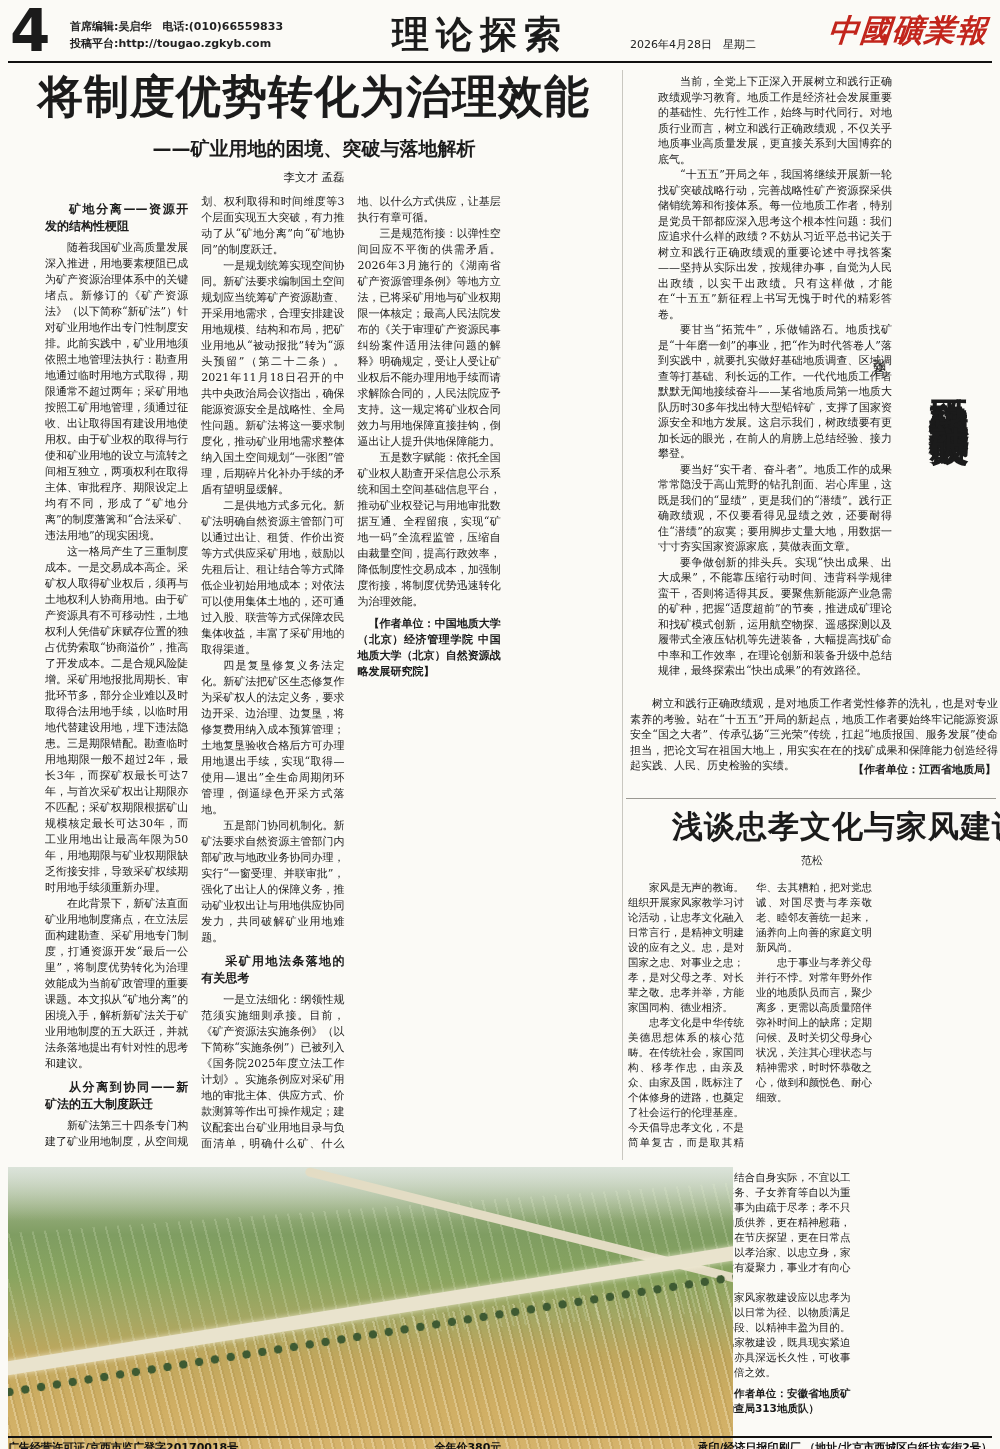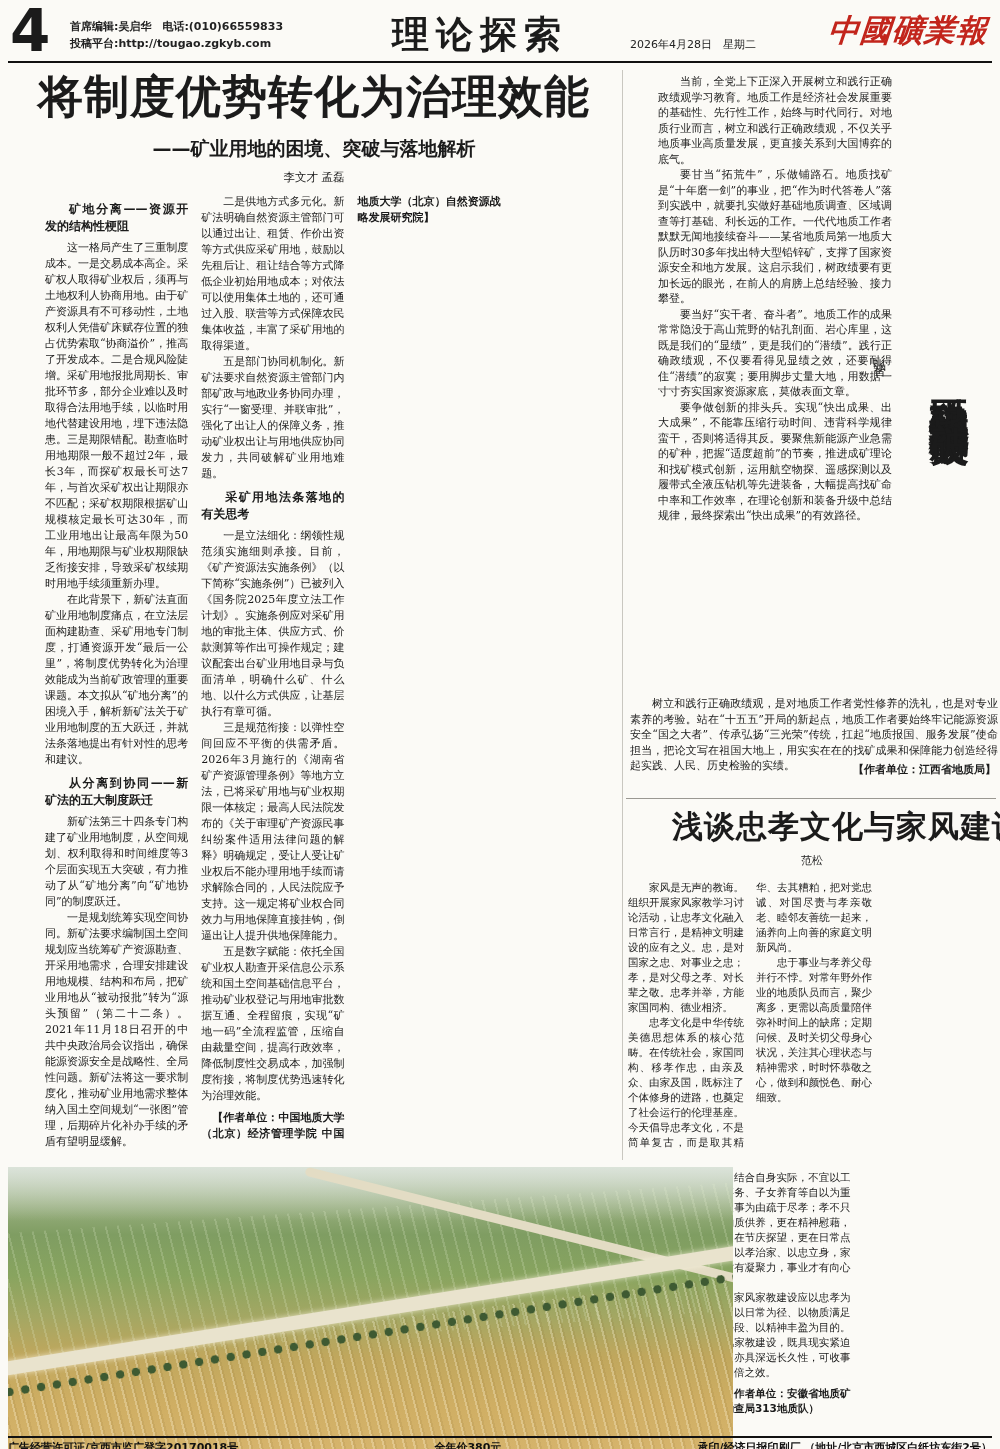--- a/index.html
+++ b/index.html
@@ -87,38 +87,41 @@
   <div class="abs section-title">理论探索</div>
   <div class="abs date-line">2026年4月28日　星期二</div>
   <div class="abs masthead">中國礦業報</div>
   <div class="abs hrule"></div>
 
   <h1 class="abs main-headline" style="margin:0;">将制度优势转化为治理效能</h1>
   <h2 class="abs main-subhead" style="margin:0;">——矿业用地的困境、突破与落地解析</h2>
   <div class="abs main-byline">李文才 孟磊</div>
   <div class="abs cols4">
       <h3 class="sec-head">矿地分离——资源开发的结构性梗阻</h3>
+      <p class="para">随着我国矿业高质量发展深入推进，用地要素梗阻已成为矿产资源治理体系中的关键堵点。新修订的《矿产资源法》（以下简称“新矿法”）针对矿业用地作出专门性制度安排。此前实践中，矿业用地须依照土地管理法执行：勘查用地通过临时用地方式取得，期限通常不超过两年；采矿用地按照工矿用地管理，须通过征收、出让取得国有建设用地使用权。由于矿业权的取得与行使和矿业用地的设立与流转之间相互独立，两项权利在取得主体、审批程序、期限设定上均有不同，形成了“矿地分离”的制度藩篱和“合法采矿、违法用地”的现实困境。</p>
       <p class="para">这一格局产生了三重制度成本。一是交易成本高企。采矿权人取得矿业权后，须再与土地权利人协商用地。由于矿产资源具有不可移动性，土地权利人凭借矿床赋存位置的独占优势索取“协商溢价”，推高了开发成本。二是合规风险陡增。采矿用地报批周期长、审批环节多，部分企业难以及时取得合法用地手续，以临时用地代替建设用地，埋下违法隐患。三是期限错配。勘查临时用地期限一般不超过2年，最长3年，而探矿权最长可达7年，与首次采矿权出让期限亦不匹配；采矿权期限根据矿山规模核定最长可达30年，而工业用地出让最高年限为50年，用地期限与矿业权期限缺乏衔接安排，导致采矿权续期时用地手续须重新办理。</p>
       <p class="para">在此背景下，新矿法直面矿业用地制度痛点，在立法层面构建勘查、采矿用地专门制度，打通资源开发“最后一公里”，将制度优势转化为治理效能成为当前矿政管理的重要课题。本文拟从“矿地分离”的困境入手，解析新矿法关于矿业用地制度的五大跃迁，并就法条落地提出有针对性的思考和建议。</p>
       <h3 class="sec-head">从分离到协同——新矿法的五大制度跃迁</h3>
       <p class="para">新矿法第三十四条专门构建了矿业用地制度，从空间规划、权利取得和时间维度等3个层面实现五大突破，有力推动了从“矿地分离”向“矿地协同”的制度跃迁。</p>
       <p class="para">一是规划统筹实现空间协同。新矿法要求编制国土空间规划应当统筹矿产资源勘查、开采用地需求，合理安排建设用地规模、结构和布局，把矿业用地从“被动报批”转为“源头预留”（第二十二条）。2021年11月18日召开的中共中央政治局会议指出，确保能源资源安全是战略性、全局性问题。新矿法将这一要求制度化，推动矿业用地需求整体纳入国土空间规划“一张图”管理，后期碎片化补办手续的矛盾有望明显缓解。</p>
       <p class="para">二是供地方式多元化。新矿法明确自然资源主管部门可以通过出让、租赁、作价出资等方式供应采矿用地，鼓励以先租后让、租让结合等方式降低企业初始用地成本；对依法可以使用集体土地的，还可通过入股、联营等方式保障农民集体收益，丰富了采矿用地的取得渠道。</p>
+      <p class="para">四是复垦修复义务法定化。新矿法把矿区生态修复作为采矿权人的法定义务，要求边开采、边治理、边复垦，将修复费用纳入成本预算管理；土地复垦验收合格后方可办理用地退出手续，实现“取得—使用—退出”全生命周期闭环管理，倒逼绿色开采方式落地。</p>
       <p class="para">五是部门协同机制化。新矿法要求自然资源主管部门内部矿政与地政业务协同办理，实行“一窗受理、并联审批”，强化了出让人的保障义务，推动矿业权出让与用地供应协同发力，共同破解矿业用地难题。</p>
       <h3 class="sec-head">采矿用地法条落地的有关思考</h3>
       <p class="para">一是立法细化：纲领性规范须实施细则承接。目前，《矿产资源法实施条例》（以下简称“实施条例”）已被列入《国务院2025年度立法工作计划》。实施条例应对采矿用地的审批主体、供应方式、价款测算等作出可操作规定；建议配套出台矿业用地目录与负面清单，明确什么矿、什么地、以什么方式供应，让基层执行有章可循。</p>
       <p class="para">三是规范衔接：以弹性空间回应不平衡的供需矛盾。2026年3月施行的《湖南省矿产资源管理条例》等地方立法，已将采矿用地与矿业权期限一体核定；最高人民法院发布的《关于审理矿产资源民事纠纷案件适用法律问题的解释》明确规定，受让人受让矿业权后不能办理用地手续而请求解除合同的，人民法院应予支持。这一规定将矿业权合同效力与用地保障直接挂钩，倒逼出让人提升供地保障能力。</p>
       <p class="para">五是数字赋能：依托全国矿业权人勘查开采信息公示系统和国土空间基础信息平台，推动矿业权登记与用地审批数据互通、全程留痕，实现“矿地一码”全流程监管，压缩自由裁量空间，提高行政效率，降低制度性交易成本，加强制度衔接，将制度优势迅速转化为治理效能。</p>
       <p class="author-box para">【作者单位：中国地质大学（北京）经济管理学院 中国地质大学（北京）自然资源战略发展研究院】</p>
     </div>
 
   <div class="abs vline-main"></div>
 
   <div class="abs rt-body">
       <p class="para">当前，全党上下正深入开展树立和践行正确政绩观学习教育。地质工作是经济社会发展重要的基础性、先行性工作，始终与时代同行。对地质行业而言，树立和践行正确政绩观，不仅关乎地质事业高质量发展，更直接关系到大国博弈的底气。</p>
+      <p class="para">“十五五”开局之年，我国将继续开展新一轮找矿突破战略行动，完善战略性矿产资源探采供储销统筹和衔接体系。每一位地质工作者，特别是党员干部都应深入思考这个根本性问题：我们应追求什么样的政绩？不妨从习近平总书记关于树立和践行正确政绩观的重要论述中寻找答案——坚持从实际出发，按规律办事，自觉为人民出政绩，以实干出政绩。只有这样做，才能在“十五五”新征程上书写无愧于时代的精彩答卷。</p>
       <p class="para">要甘当“拓荒牛”，乐做铺路石。地质找矿是“十年磨一剑”的事业，把“作为时代答卷人”落到实践中，就要扎实做好基础地质调查、区域调查等打基础、利长远的工作。一代代地质工作者默默无闻地接续奋斗——某省地质局第一地质大队历时30多年找出特大型铅锌矿，支撑了国家资源安全和地方发展。这启示我们，树政绩要有更加长远的眼光，在前人的肩膀上总结经验、接力攀登。</p>
       <p class="para">要当好“实干者、奋斗者”。地质工作的成果常常隐没于高山荒野的钻孔剖面、岩心库里，这既是我们的“显绩”，更是我们的“潜绩”。践行正确政绩观，不仅要看得见显绩之效，还要耐得住“潜绩”的寂寞；要用脚步丈量大地，用数据一寸寸夯实国家资源家底，莫做表面文章。</p>
       <p class="para">要争做创新的排头兵。实现“快出成果、出大成果”，不能靠压缩行动时间、违背科学规律蛮干，否则将适得其反。要聚焦新能源产业急需的矿种，把握“适度超前”的节奏，推进成矿理论和找矿模式创新，运用航空物探、遥感探测以及履带式全液压钻机等先进装备，大幅提高找矿命中率和工作效率，在理论创新和装备升级中总结规律，最终探索出“快出成果”的有效路径。</p>
     </div>
   <div class="abs rt-author">张智</div>
   <div class="abs rt-headline">以正确政绩观引领地质找矿新突破</div>
   <p class="abs rt-closing">树立和践行正确政绩观，是对地质工作者党性修养的洗礼，也是对专业素养的考验。站在“十五五”开局的新起点，地质工作者要始终牢记能源资源安全“国之大者”、传承弘扬“三光荣”传统，扛起“地质报国、服务发展”使命担当，把论文写在祖国大地上，用实实在在的找矿成果和保障能力创造经得起实践、人民、历史检验的实绩。</p>
   <div class="abs rt-unit">【作者单位：江西省地质局】</div>
 
   <div class="abs rrule"></div>

